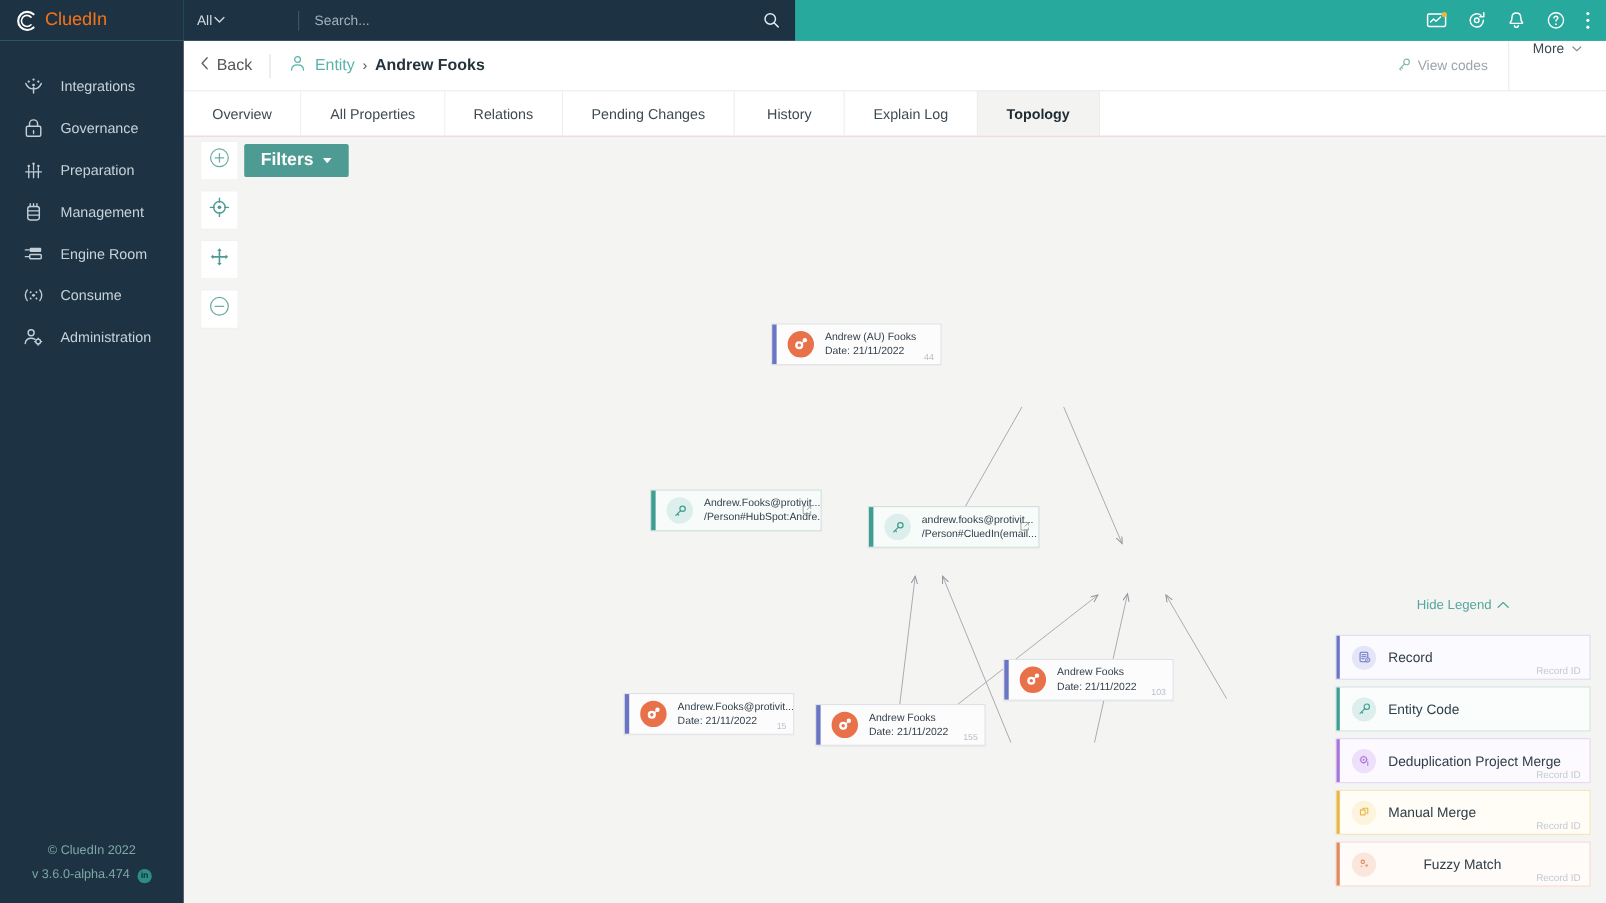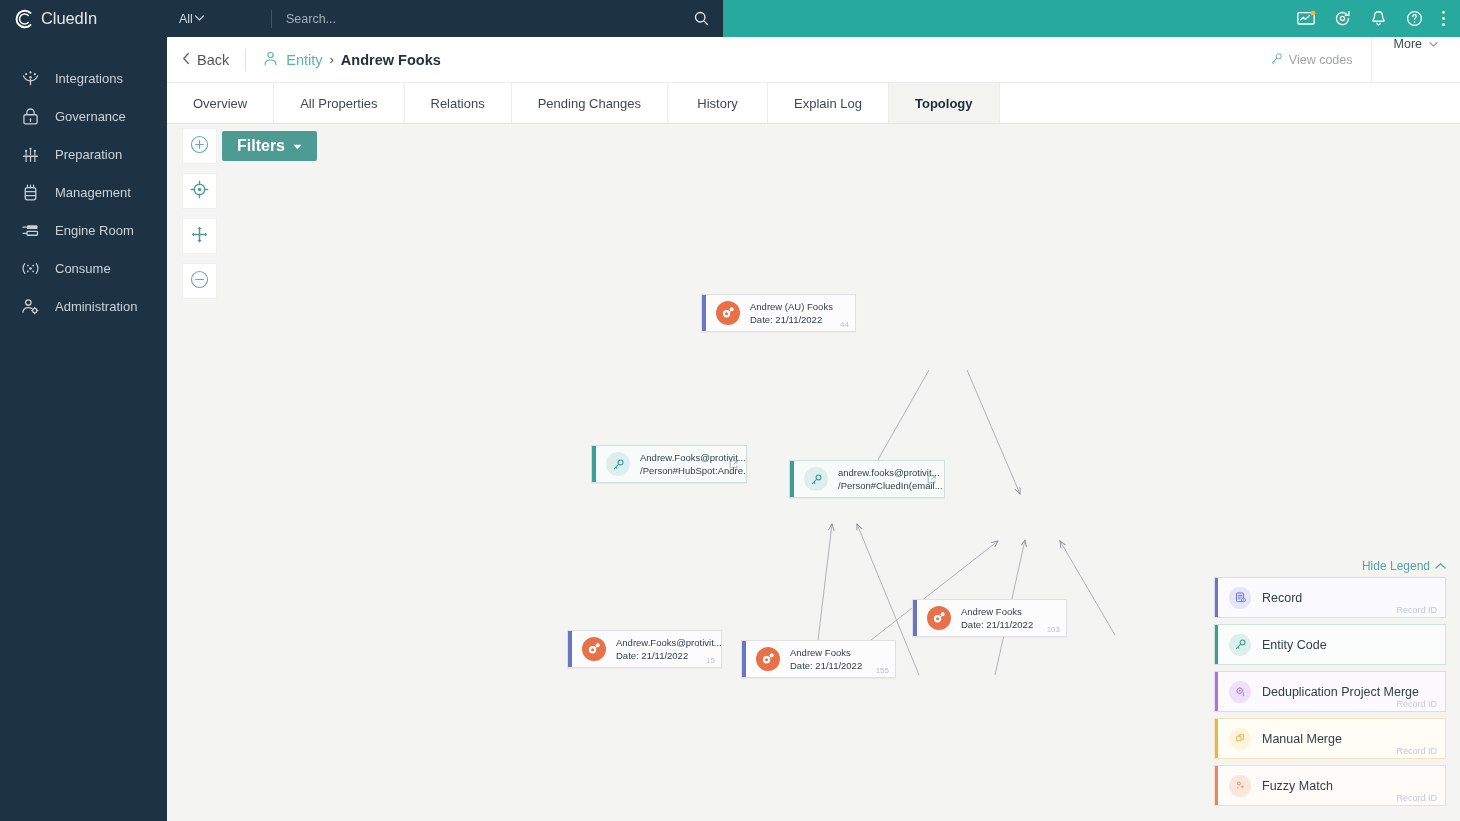--- a/index.html
+++ b/index.html
@@ -11,21 +11,21 @@
     background: #f4f4f3;
   }
   .app { position: relative; width: 1460px; height: 821px; }
 
   
   .topbar {
     position: absolute; top: 0; left: 0; width: 1460px; height: 37px;
     background: #28a99e; display: flex; align-items: stretch; z-index: 40;
   }
   .brand {
-    width: 167px; background: #1d3344; color: #e5e5e5;
+    width: 167px; background: #1d3344; color: #f97316;
     display: flex; align-items: center; gap: 5px; padding-left: 14px;
   }
   .brand-logo { width: 22px; height: 22px; flex: 0 0 22px; }
   .brand-text { font-size: 16.5px; letter-spacing: -0.1px; font-weight: 400; }
   .search-wrap {
     flex: 0 0 556px; background: #1d3344; display: flex; align-items: center;
     height: 37px;
   }
   .search-scope {
     width: 104px; color: #cfd9e0; font-size: 12.5px; padding-left: 12px;
@@ -159,21 +159,21 @@
     position: absolute; right: 6px; bottom: 2px; font-size: 8px; color: #b9bfc9;
   }
   .node-link {
     position: absolute; right: 8px; top: 9px; color: #7e8c94;
   }
 
   
   .legend { position: absolute; right: 14px; bottom: 9px; width: 232px; z-index: 14; }
   .legend-toggle {
     text-align: right; color: #56a79d; font-size: 12px; cursor: pointer;
-    margin-bottom: 4px; display: flex; justify-content: flex-end;
+    margin-bottom: 20px; display: flex; justify-content: center;
     align-items: center; gap: 5px;
   }
   .legend-item {
     position: relative; height: 41px; display: flex; align-items: center;
     margin-bottom: 6px; background: #fff; border: 1px solid #e7e7e7;
     cursor: pointer;
   }
   .legend-item .lacc { position: absolute; left: 0; top: 0; bottom: 0; width: 3px; }
   .legend-ico {
     width: 22px; height: 22px; border-radius: 50%; margin-left: 14px;
@@ -345,20 +345,27 @@
             <path d="M3.4 18.5c0-3.4 2.8-5.3 6.1-5.3 1.5 0 2.9.4 4 1.1" fill="none" stroke="#c3ced6" stroke-width="1.5" stroke-linecap="round"></path>
             <circle cx="16.8" cy="16.6" r="2.5" fill="none" stroke="#c3ced6" stroke-width="1.4"></circle>
             <path d="M16.8 12.9v1M16.8 19.3v1M13.1 16.6h1M19.5 16.6h1" stroke="#c3ced6" stroke-width="1.3" stroke-linecap="round"></path>
           </svg>
         </span>
         <span class="nav-label">Administration</span>
       </div>
 
     </div>
 
+    <div class="footer">
+      <div>© CluedIn  2022</div>
+      <div class="footer-ver">
+        <span>v 3.6.0-alpha.474</span>
+        <span class="li-badge">in</span>
+      </div>
+    </div>
   </div>
 
   <div class="main">
 
     <div class="page-head">
       <div class="back-btn">
         <span>
           <svg width="11" height="13" viewBox="0 0 12 14">
               <path d="M8 1.5L3 7l5 5.5" fill="none" stroke="#5a6770" stroke-width="1.4" stroke-linecap="round" stroke-linejoin="round"></path>
             </svg>
@@ -643,21 +650,21 @@
           <div class="legend-ico" style="background:#fdf4dd;">
             <svg width="13" height="13" viewBox="0 0 16 16">
               <path d="M3.4 5.2h5.2v5.6H3.4z" fill="none" stroke="#e8b64c" stroke-width="1.2" stroke-linejoin="round"></path>
               <path d="M6.2 5.2V3.4h5.4V9h-1.9" fill="none" stroke="#e8b64c" stroke-width="1.2" stroke-linejoin="round"></path>
             </svg>
           </div>
           <div class="legend-label">Manual Merge</div>
           <div class="legend-rid">Record ID</div>
         </div>
 
-        <div class="legend-item" style="background:#fffbf9;border-color:#f3dbcd;">
+        <div class="legend-item" style="background:#fffbf9;border-color:#f3dbcd;gap:32px;">
           <div class="lacc" style="background:#e08a5f;"></div>
           <div class="legend-ico" style="background:#fbe6dc;">
             <svg width="13" height="13" viewBox="0 0 16 16">
               <circle cx="6" cy="5.5" r="1.9" fill="none" stroke="#e08a5f" stroke-width="1.2"></circle>
               <circle cx="10.4" cy="9.6" r="1.5" fill="#e08a5f" opacity="0.75"></circle>
               <circle cx="4.6" cy="10.6" r="1" fill="#e08a5f" opacity="0.6"></circle>
             </svg>
           </div>
           <div class="legend-label">Fuzzy Match</div>
           <div class="legend-rid">Record ID</div>

